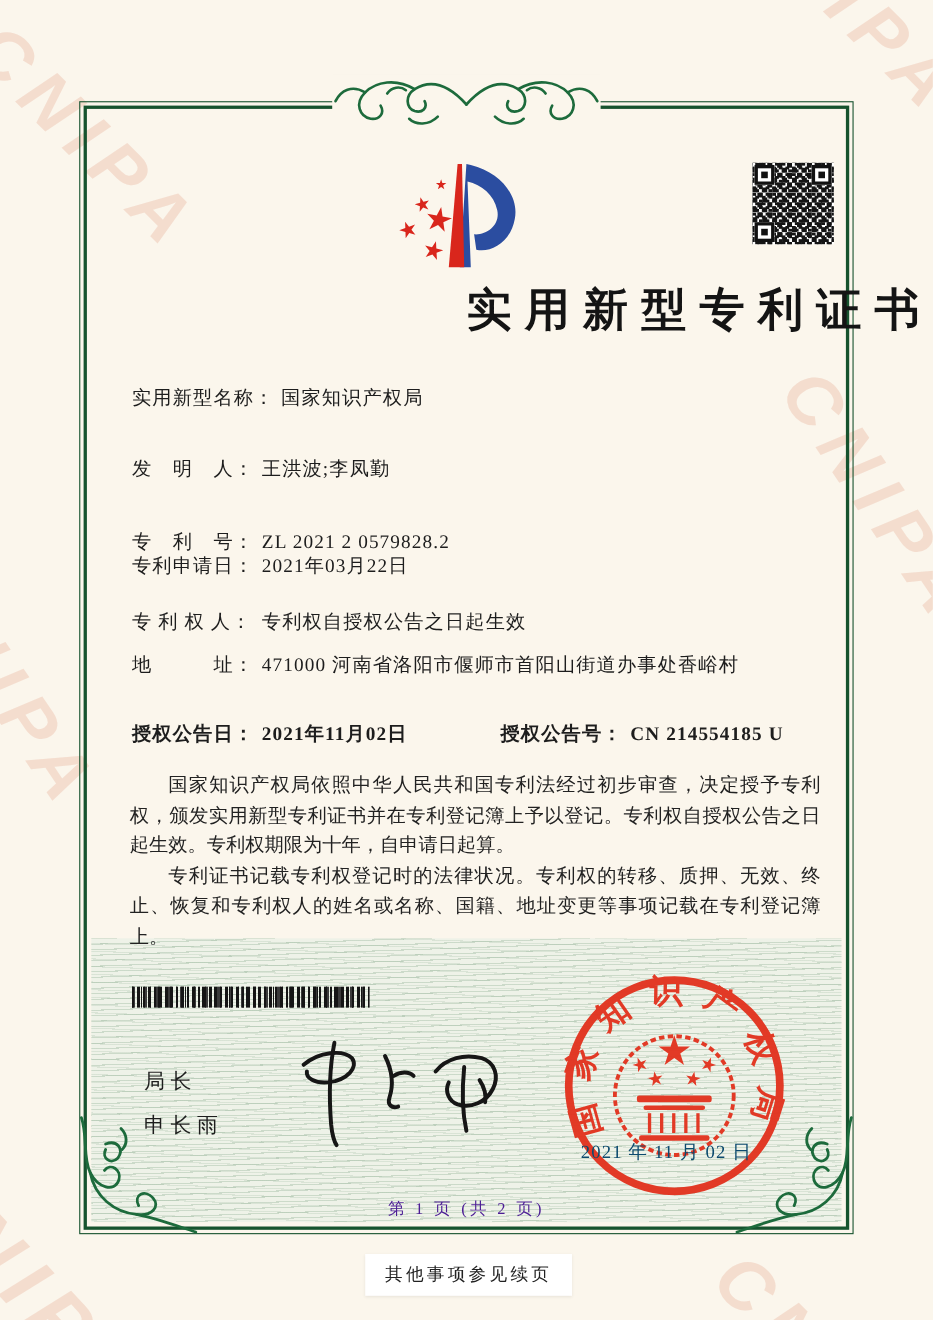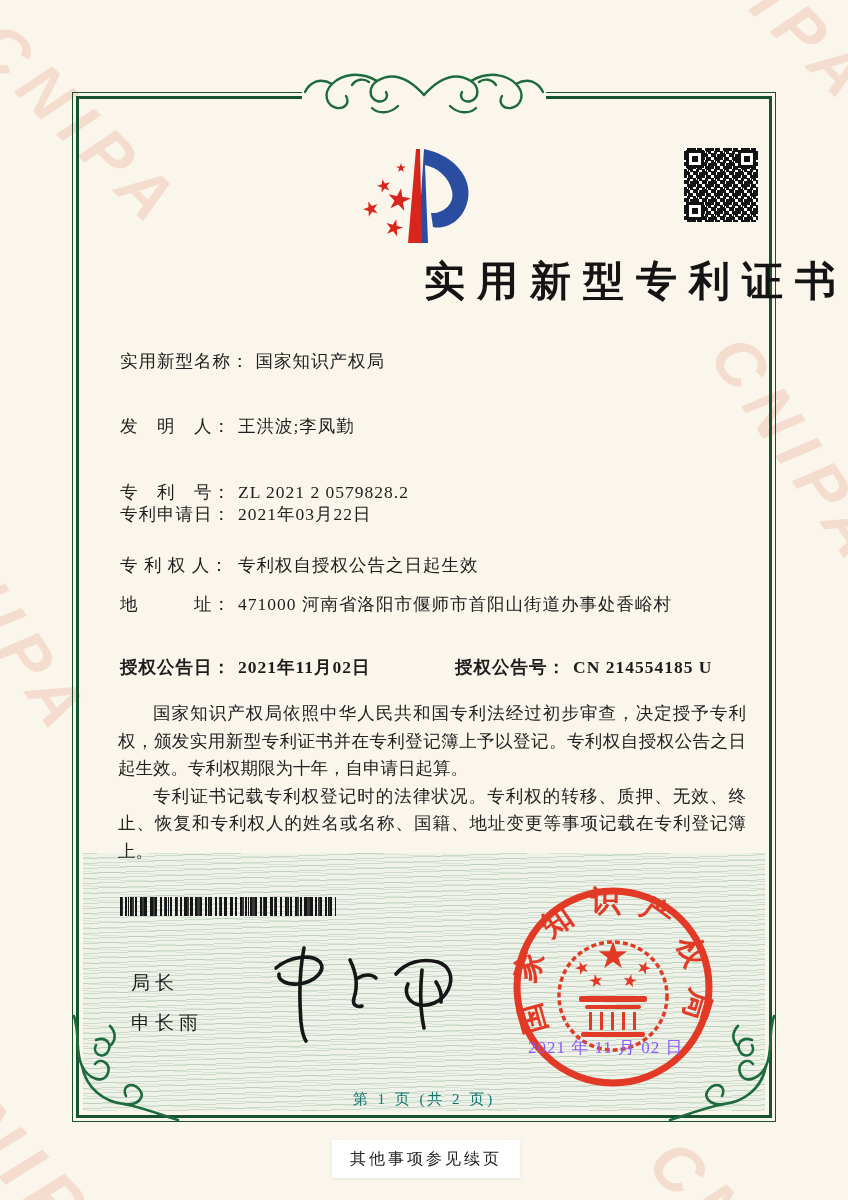--- a/index.html
+++ b/index.html
@@ -90,26 +90,26 @@
       repeating-linear-gradient(90deg,#3a3a3a 0 3px, rgba(0,0,0,0) 3px 11px);
   }
 
   .director{position:absolute;left:100px;top:970px;font-size:19px;letter-spacing:5px;margin-left:31px;}
   .director div{margin-bottom:14px;}
   .signature{position:absolute;left:246px;top:934px;width:218px;height:112px;}
 
   .seal{position:absolute;left:510px;top:884px;width:206px;height:206px;opacity:0.96;}
   .seal-date{
     position:absolute;left:528px;top:1036px;width:176px;font-size:17px;
-    letter-spacing:1px;color:#8b5cf6;white-space:nowrap;
+    letter-spacing:1px;color:#0c4a6e;white-space:nowrap;
   }
 
   .page-info{
     position:absolute;left:0;right:0;top:1090px;text-align:center;
-    font-size:15px;letter-spacing:3px;color:#0f766e;
+    font-size:15px;letter-spacing:3px;color:#4c1d95;
   }
   .note-box{
     position:absolute;left:332px;top:1140px;width:188px;height:38px;
     background:#ffffff;box-shadow:0 1px 3px rgba(0,0,0,0.08);
     display:flex;align-items:center;justify-content:center;
     font-size:16px;letter-spacing:3px;color:#222;
   }
 </style>
 </head>
 <body>

